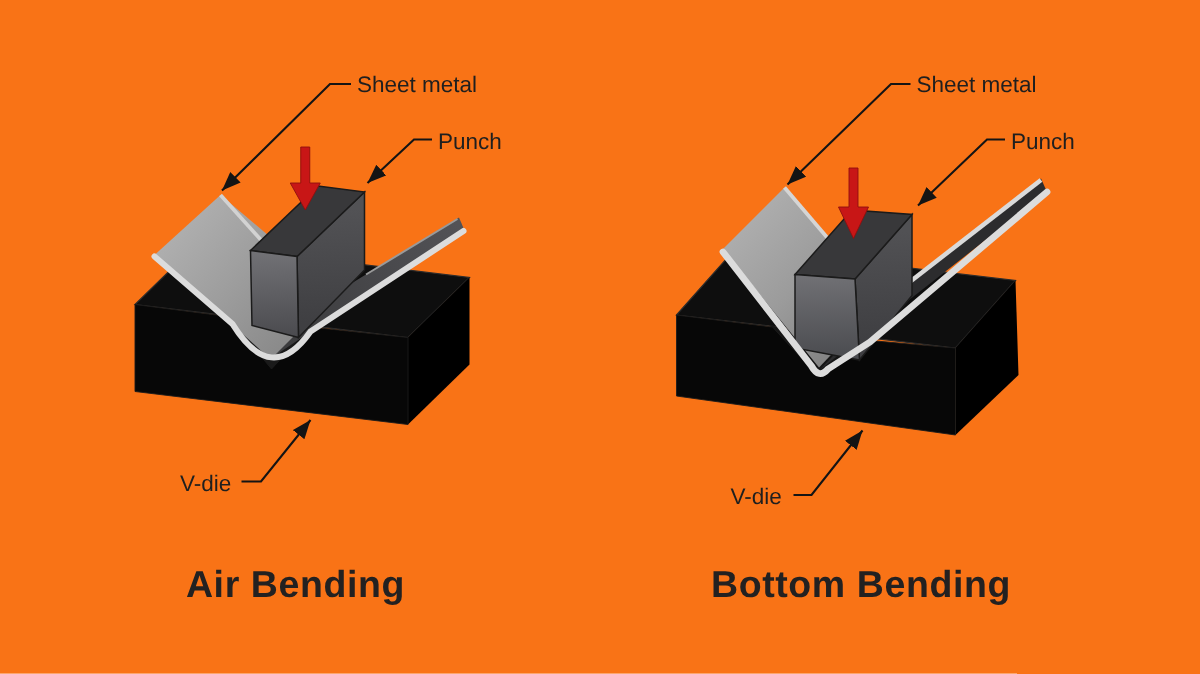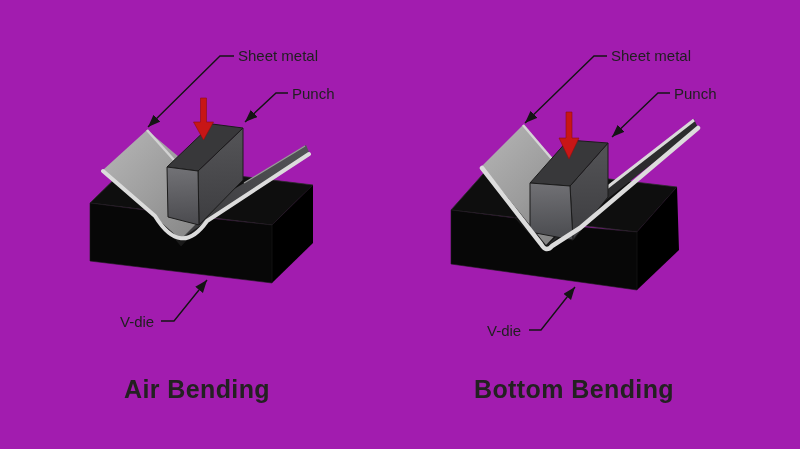--- a/index.html
+++ b/index.html
@@ -1,17 +1,17 @@
 <!DOCTYPE html>
 <html><head>
 <meta charset="utf-8">
 <style>
   html,body{margin:0;padding:0;}
   body{background:#ffffff;font-family:"Liberation Sans","DejaVu Sans",sans-serif;}
-  .canvas{position:relative;width:800px;height:449px;background:#a21caf;overflow:hidden;display:flex;}
+  .canvas{position:relative;width:800px;height:449px;background:#f97316;overflow:hidden;display:flex;}
   .half{width:400px;height:449px;}
   svg text{font-family:"Liberation Sans","DejaVu Sans",sans-serif;}
   .part-label{font-size:15px;}
   .diagram-title{font-size:25px;font-weight:bold;letter-spacing:0.4px;}
   .leader{fill:none;stroke-width:1.4;}
   .punch-face{stroke:#1b1b1b;stroke-width:1;}
 </style>
 </head>
 <body>
 

